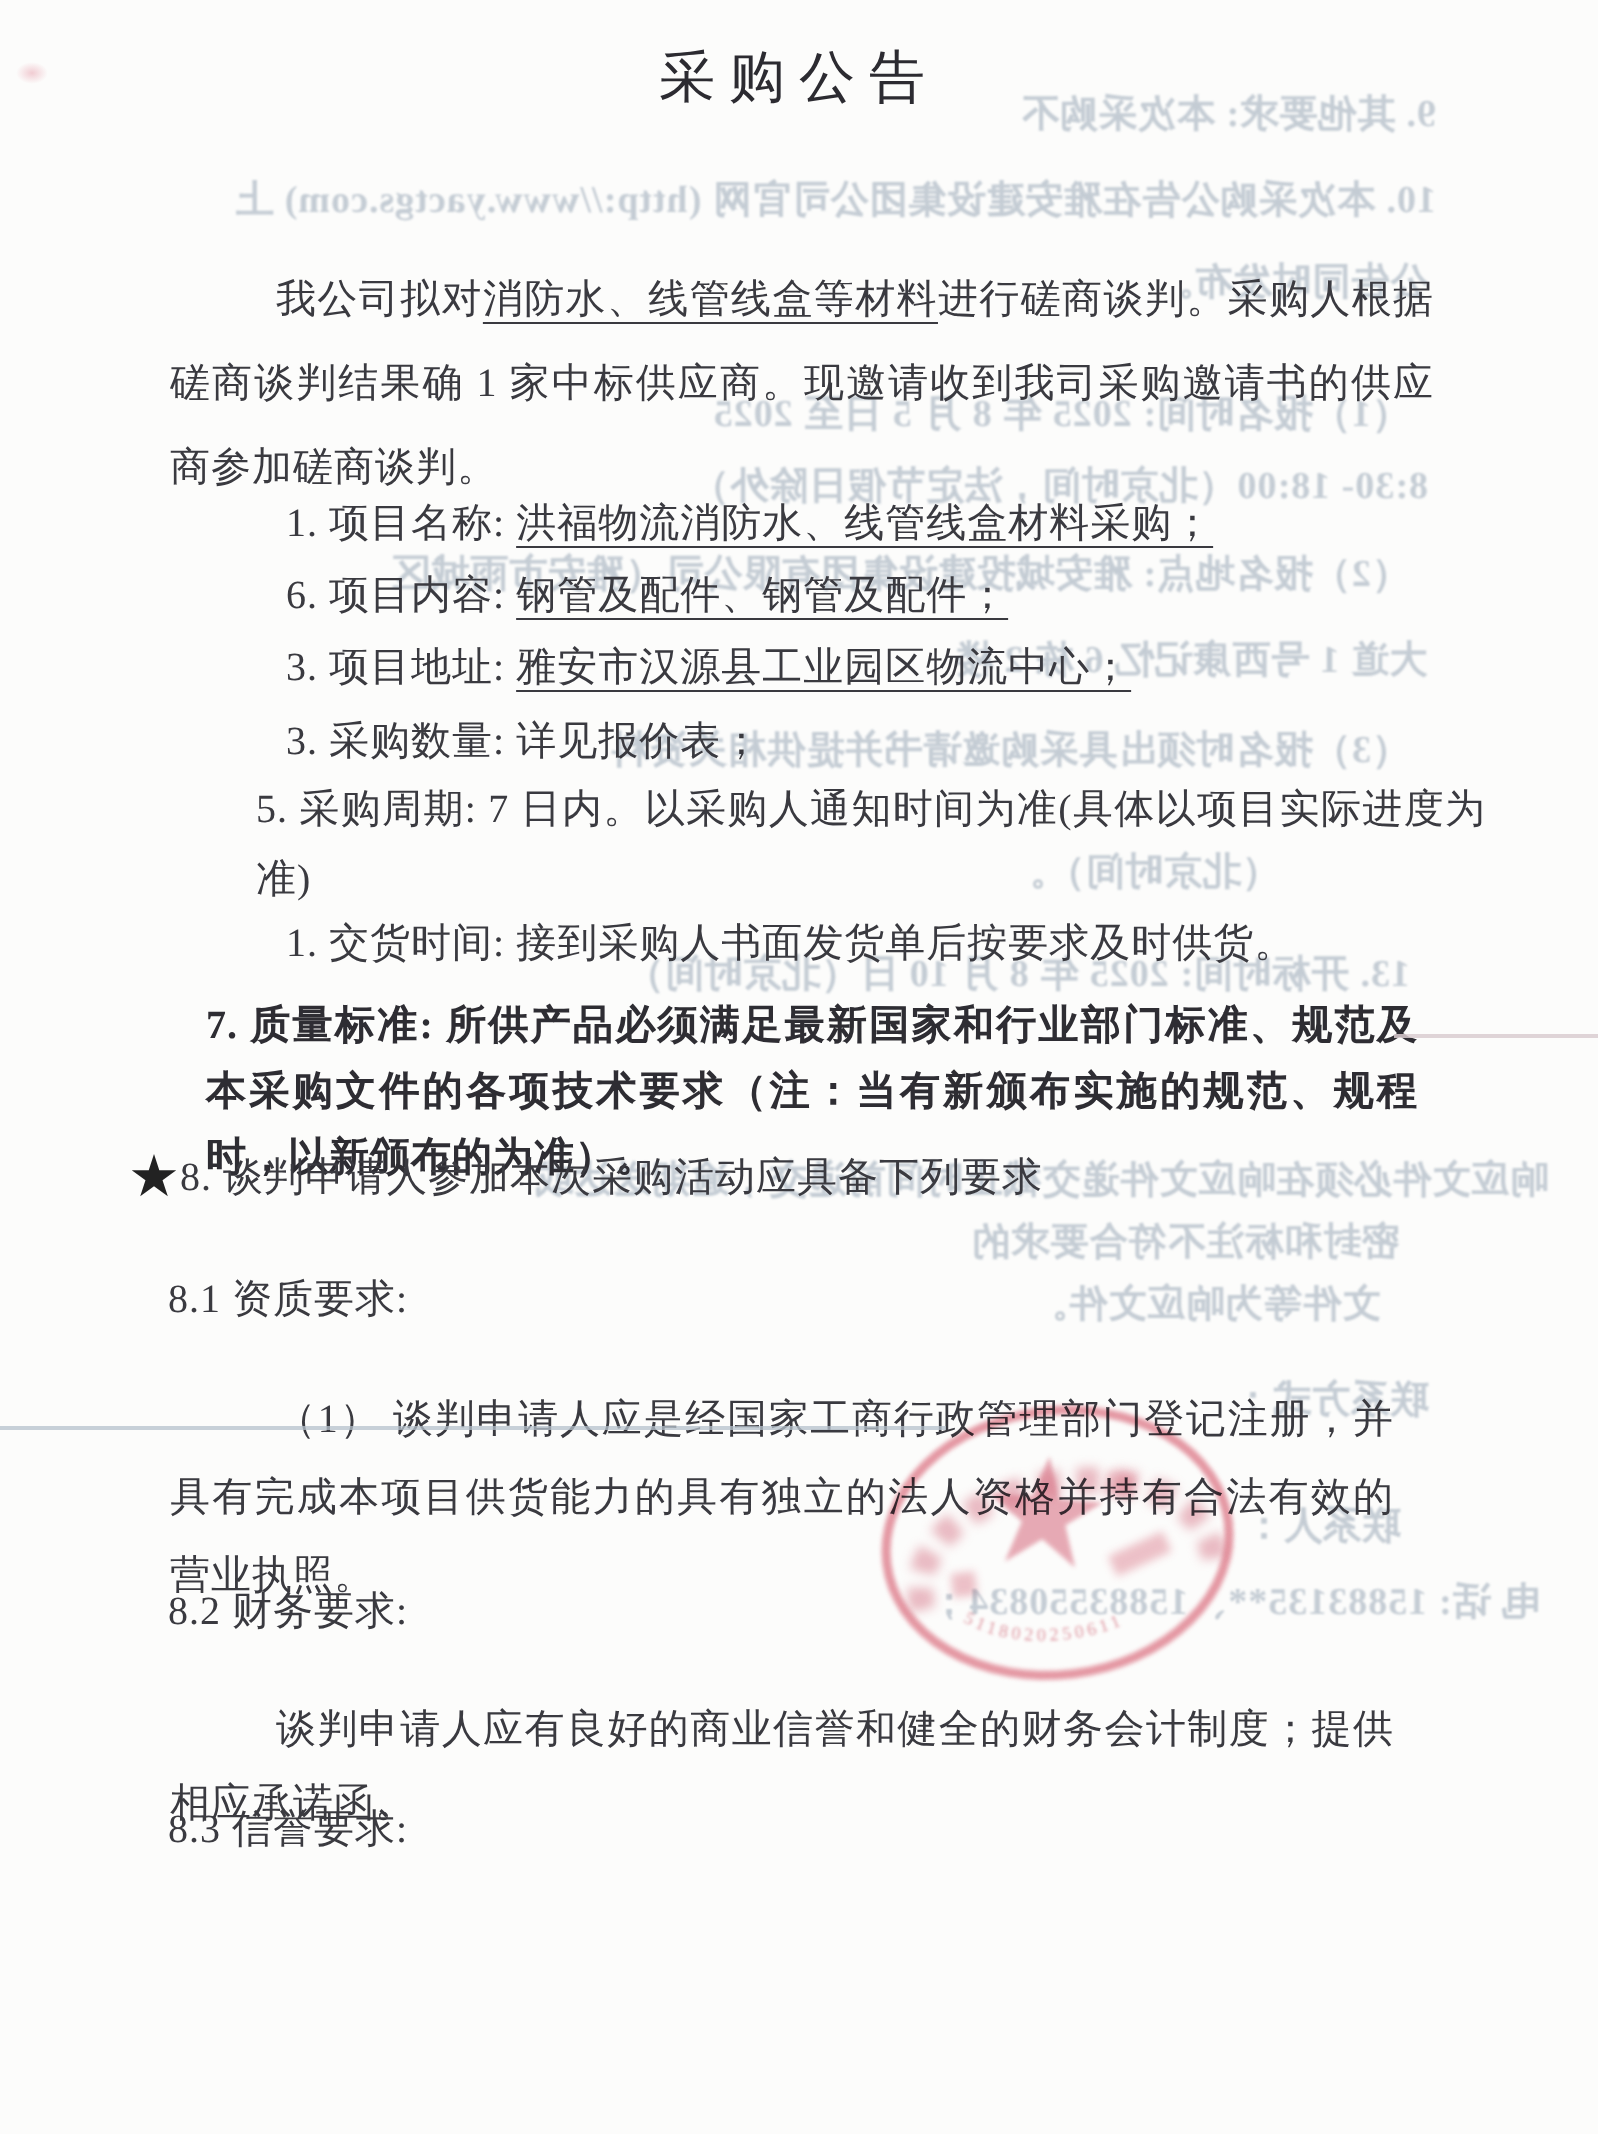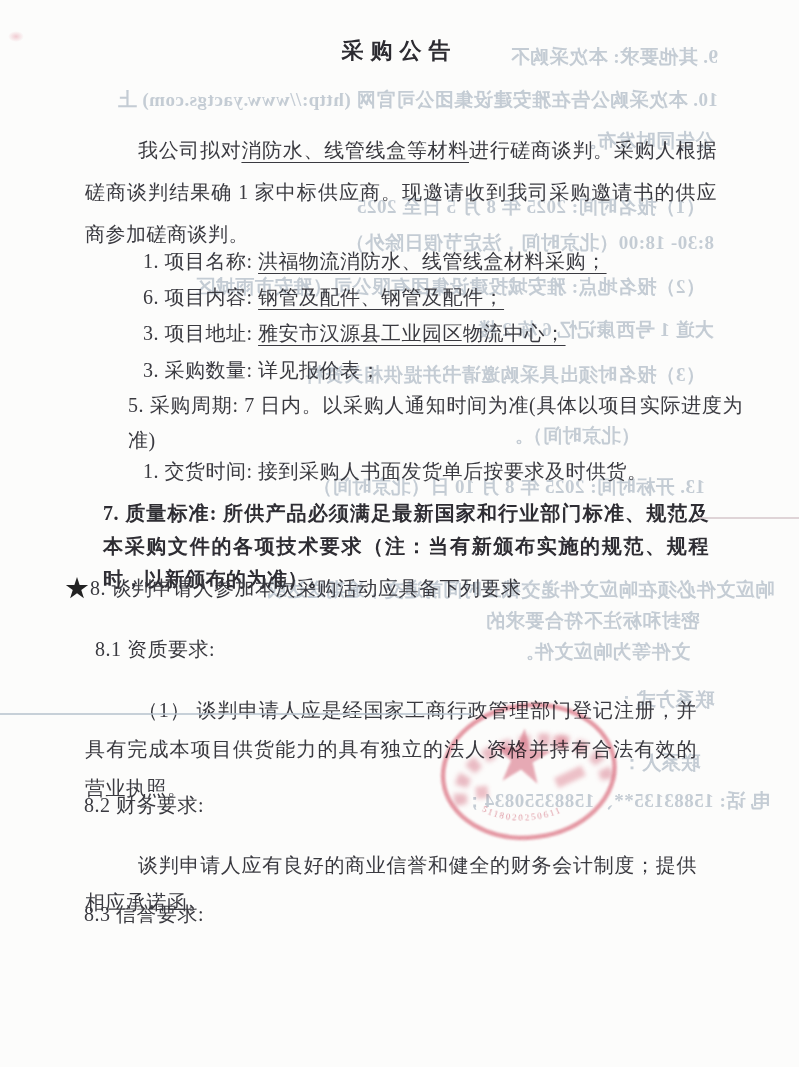--- a/index.html
+++ b/index.html
@@ -9,34 +9,34 @@
     font-family:"Liberation Serif","DejaVu Serif",serif;
     color:#35343a;
   }
   .layer{position:absolute;inset:0;}
   
   .txt{position:absolute;font-size:20px;letter-spacing:.5px;color:#3a3a40;z-index:2;}
   .nowrap{white-space:nowrap;margin-left:40px;}
   .just{text-align:justify;text-justify:inter-ideograph;}
   .u{text-decoration:underline;text-underline-offset:5px;text-decoration-thickness:1px;}
   .b{font-weight:bold;color:#2e2d33;}
-  #title{top:36px;left:0;right:0;text-align:center;font-size:22px;font-weight:bold;letter-spacing:7px;color:#2c2b31;}
+  #title{top:20px;left:0;right:0;text-align:center;font-size:28px;font-weight:normal;letter-spacing:7px;color:#2c2b31;}
   #intro{top:109px;left:85px;width:632px;line-height:42px;text-indent:53px;}
   .li{left:103px;}
   #item1{top:248px;}
   #item2{top:284px;}
   #item3{top:320px;}
   #item4{top:357px;}
   #item5{top:388px;width:615px;line-height:35px;margin-left:25px;}
   #item6{top:458px;}
   #item7{top:497px;width:606px;line-height:33px;}
   #item8{top:568px;left:64px;white-space:nowrap;}
   #item8 .star{font-size:29px;position:relative;top:3px;letter-spacing:0;color:#222;}
   .sec-h{left:84px;white-space:nowrap;}
-  #sec1h{top:636px;margin-left:11px;}
+  #sec1h{top:636px;}
   #sec1b{top:671px;left:85px;width:612px;line-height:39px;text-indent:53px;}
   #sec2h{top:792px;}
   #sec2b{top:827px;left:85px;width:612px;line-height:37px;text-indent:53px;}
   #sec3h{top:901px;}
   #sec3b{top:930px;left:85px;width:625px;line-height:37px;text-indent:53px;}
   
   .bleed{
     position:absolute;left:0;right:0;z-index:1;
     transform:scaleX(-1);
     white-space:nowrap;

